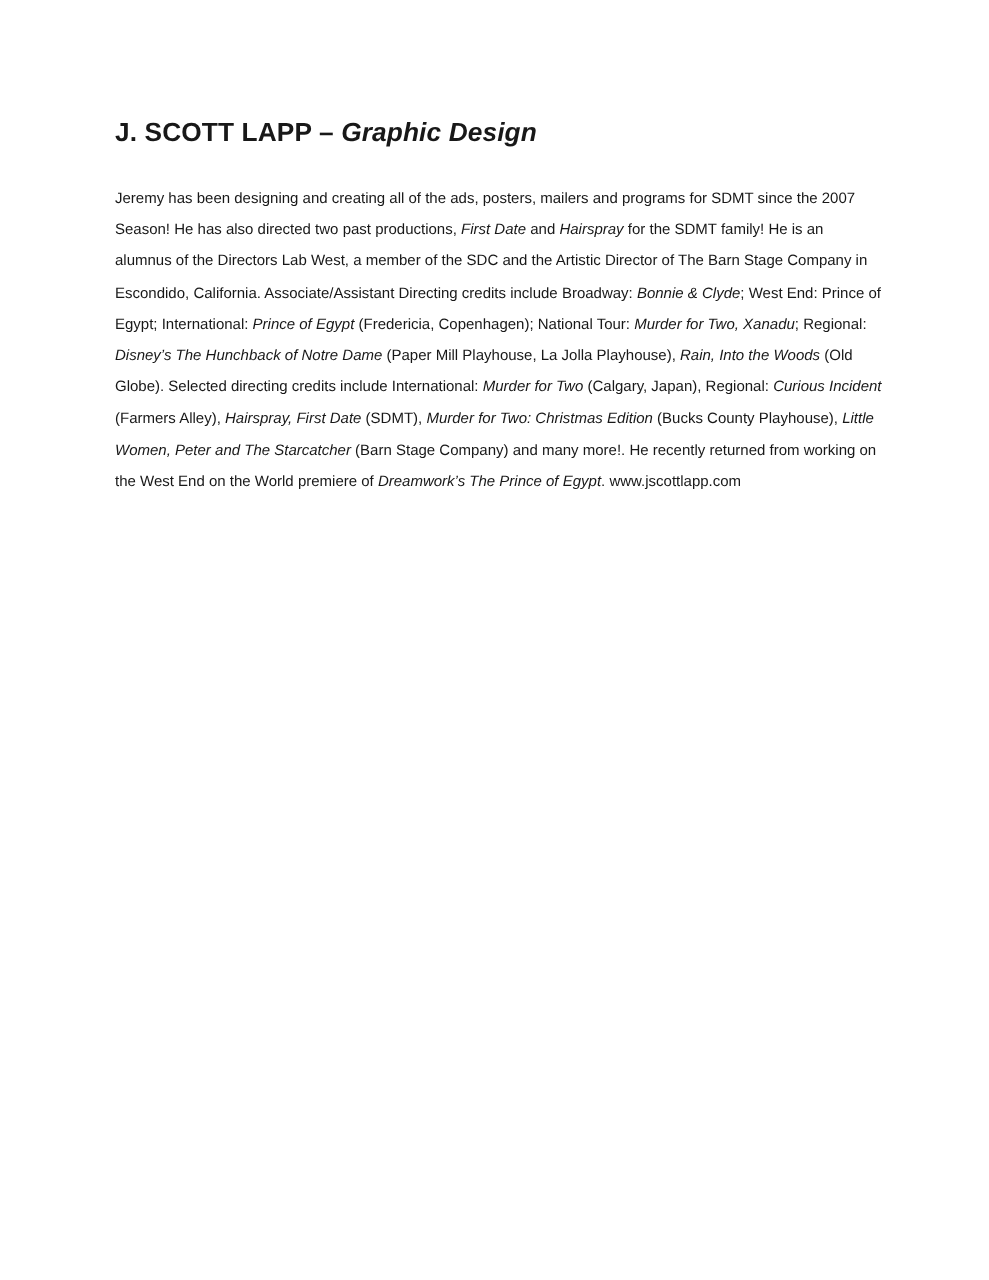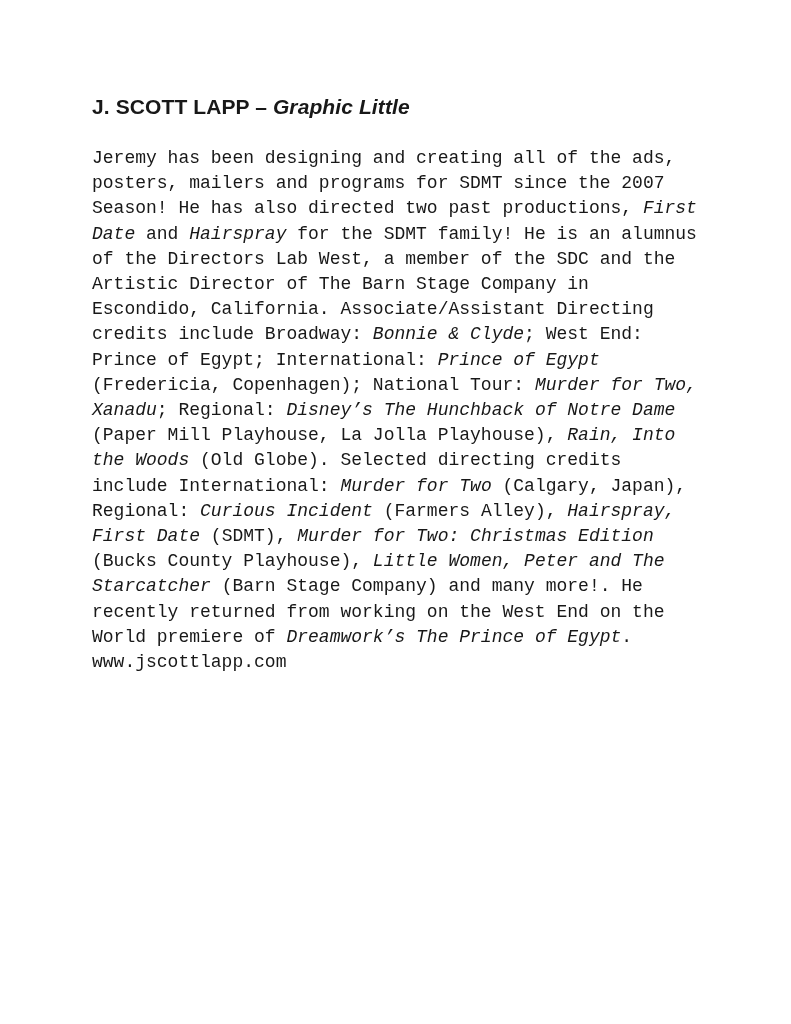--- a/index.html
+++ b/index.html
@@ -26,31 +26,30 @@
     font-size: 21px;
     font-weight: bold;
     letter-spacing: 0.1px;
     margin: 0 0 27px 0;
     white-space: nowrap;
   }
   .doc-heading .role {
     font-style: italic;
   }
   .bio {
-    font-size: 18px;
+    font-size: 12px;
     line-height: 25.2px;
     margin: 0;
     text-align: left;
-    font-family: Liberation Mono, monospace;
   }
   .bio .it {
     font-style: italic;
   }
 </style>
 </head>
 <body>
 
 <div class="page">
   <div class="content">
-    <h1 class="doc-heading"><span>J. SCOTT LAPP</span><span> – </span><span class="role">Graphic Little</span></h1>
+    <h1 class="doc-heading"><span>J. SCOTT LAPP</span><span> – </span><span class="role">Graphic Design</span></h1>
     <p class="bio"><span>Jeremy has been designing and creating all of the ads, posters, mailers and programs for SDMT since the 2007 Season! He has also directed two past productions, </span><span class="it">First Date</span><span> and </span><span class="it">Hairspray</span><span> for the SDMT family! He is an alumnus of the Directors Lab West, a member of the SDC and the Artistic Director of The Barn Stage Company in Escondido, California. Associate/Assistant Directing credits include Broadway: </span><span class="it">Bonnie &amp; Clyde</span><span>; West End: Prince of Egypt; International: </span><span class="it">Prince of Egypt</span><span> (Fredericia, Copenhagen); National Tour: </span><span class="it">Murder for Two, Xanadu</span><span>; Regional: </span><span class="it">Disney’s The Hunchback of Notre Dame</span><span> (Paper Mill Playhouse, La Jolla Playhouse), </span><span class="it">Rain, Into the Woods</span><span> (Old Globe). Selected directing credits include International: </span><span class="it">Murder for Two</span><span> (Calgary, Japan), Regional: </span><span class="it">Curious Incident</span><span> (Farmers Alley), </span><span class="it">Hairspray, First Date</span><span> (SDMT), </span><span class="it">Murder for Two: Christmas Edition</span><span> (Bucks County Playhouse), </span><span class="it">Little Women, Peter and The Starcatcher</span><span> (Barn Stage Company) and many more!. He recently returned from working on the West End on the World premiere of </span><span class="it">Dreamwork’s The Prince of Egypt</span><span>. www.jscottlapp.com</span></p>
   </div>
 </div>
 
 </body></html>

